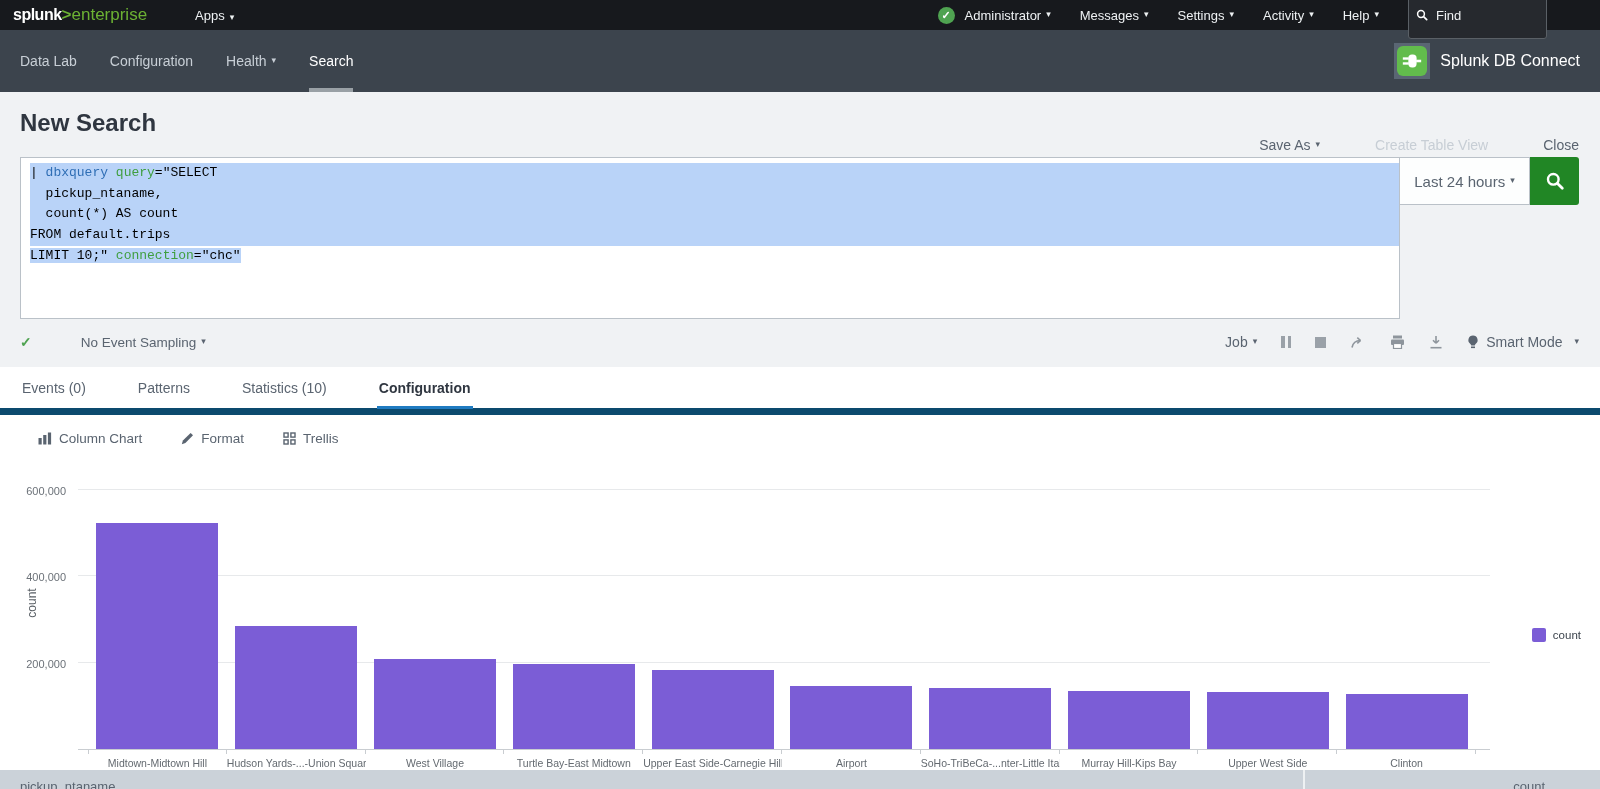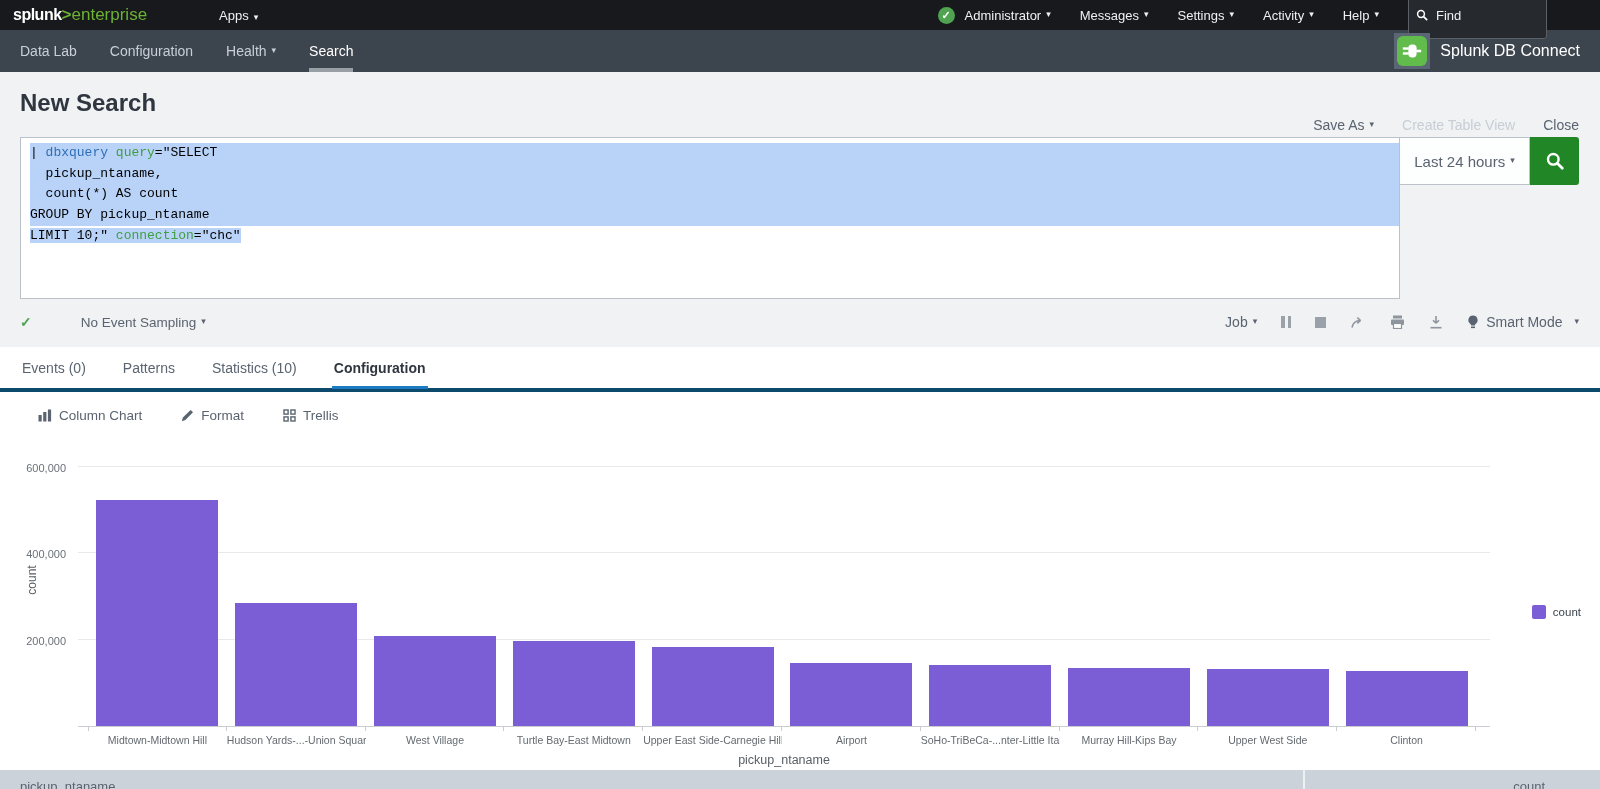--- a/index.html
+++ b/index.html
@@ -6,47 +6,47 @@
   .screen{position:relative;width:1600px;height:789px;overflow:hidden;background:#fff;
           font-family:"Liberation Sans",sans-serif;color:#3c444d;}
   .caret{font-size:9px;margin-left:5px;position:relative;top:-1px;}
 
   
   .topbar{height:30px;background:#17191d;display:flex;align-items:center;padding:0 0 0 13px;}
   .logo{display:flex;align-items:baseline;cursor:pointer;}
   .logo-brand{color:#fff;font-weight:bold;font-size:16px;letter-spacing:-.5px;}
   .logo-sep,.logo-prod{color:#6cb233;font-size:17px;}
   .logo-sep{font-weight:bold;}
-  .topnav-item{color:#eef1f3;font-size:13px;margin-left:72px;cursor:pointer;display:flex;align-items:flex-end;}
+  .topnav-item{color:#eef1f3;font-size:13px;margin-left:48px;cursor:pointer;display:flex;align-items:flex-end;}
   .top-spacer{flex:1;}
   .status-dot{width:17px;height:17px;border-radius:50%;background:#4fa351;color:#fff;font-size:11px;
               font-weight:bold;display:flex;align-items:center;justify-content:center;margin-right:10px;cursor:pointer;}
   .topmenu{color:#eef1f3;font-size:13px;margin-right:29px;cursor:pointer;display:flex;align-items:center;}
   .find-box{display:flex;align-items:center;gap:6px;width:123px;height:22px;background:#26292e;
             border:1px solid #5a6066;border-radius:3px;padding:12px 7px;margin-right:53px;}
   .find-box input{background:transparent;border:0;outline:0;color:#fff;font-size:13px;width:80px;
                   font-family:"Liberation Sans",sans-serif;}
   .find-box input::placeholder{color:#f0f2f4;opacity:1;}
 
   
-  .appbar{height:42px;background:#3c444d;display:flex;align-items:stretch;}
+  .appbar{height:62px;background:#3c444d;display:flex;align-items:stretch;}
   .appbar-items{display:flex;align-items:stretch;padding-left:20px;}
   .appbar-item{display:flex;align-items:center;color:#c8cfd6;font-size:14px;margin-right:33px;cursor:pointer;
                border-bottom:4px solid transparent;padding-top:4px;}
   .appbar-item.active{color:#fff;border-bottom-color:#99a0a5;}
   .app-identity{margin-left:auto;display:flex;align-items:center;gap:10px;padding-right:20px;}
   .dbx-outer{width:36px;height:36px;background:#5a6673;display:flex;align-items:center;justify-content:center;}
   .dbx-inner{width:30px;height:30px;background:#62bc4c;border-radius:6px;display:flex;align-items:center;justify-content:center;}
   .app-name{color:#fff;font-size:16px;}
 
   
   .search-head{background:#f0f2f4;padding-top:13px;}
   .head-row{margin:4px 21px 4px 20px;height:44px;display:flex;flex-direction:column;}
   .page-title{font-size:24px;font-weight:bold;color:#2f3640;margin:0;}
-  .head-actions{margin-left:auto;display:flex;align-items:center;gap:28px;font-size:14px;color:#5a6470;}
+  .head-actions{margin-left:auto;display:flex;align-items:center;gap:55px;font-size:14px;color:#5a6470;}
   .hlink{cursor:pointer;display:flex;align-items:center;}
   .hlink.disabled{color:#c7ced5;cursor:default;}
 
   .search-row{margin:0 21px 0 20px;display:flex;align-items:flex-start;}
   .query-box{flex:1;height:150px;background:#fff;border:1px solid #bac1c8;
              font-family:"Liberation Mono","DejaVu Sans Mono",monospace;font-size:13px;
              padding:5px 0 5px 9px;cursor:text;}
   .qline{line-height:20.7px;white-space:pre;}
   .qline.qsel{background:#b9d3f8;}
   .qsel-inline{background:#b9d3f8;}
@@ -65,21 +65,21 @@
   .sampling{font-size:13.5px;color:#5a6470;margin-left:42px;cursor:pointer;display:flex;align-items:center;}
   .job-actions{margin-left:auto;display:flex;align-items:center;gap:24px;}
   .job-link{font-size:14px;color:#5a6470;cursor:pointer;display:flex;align-items:center;}
   .icon-btn{display:flex;align-items:center;cursor:pointer;}
   .pause-bars{display:flex;gap:3px;}
   .pause-bars i{width:3.5px;height:12px;background:#9aa1a8;}
   .stop-sq{width:11px;height:11px;background:#9aa1a8;}
   .smart{display:flex;align-items:center;gap:7px;font-size:14px;color:#5a6470;cursor:pointer;}
 
   
-  .tabs{background:#fff;border-bottom:4px solid #0c4a6e;display:flex;gap:33px;padding:0 0 0 20px;align-items:center;}
+  .tabs{background:#fff;border-bottom:7px solid #0c4a6e;display:flex;gap:48px;padding:0 0 0 20px;align-items:center;}
   .tab{position:relative;font-size:14px;color:#5a6470;padding:13px 2px 12px;cursor:pointer;}
   .tab.active{color:#2f3640;font-weight:bold;}
   .tab.active::after{content:"";position:absolute;left:0;right:0;bottom:-1px;height:3px;background:#1f7bc1;}
 
   
   .viz-toolbar{display:flex;gap:39px;padding:16px 0 14px 38px;background:#fff;}
   .viz-btn{display:flex;align-items:center;gap:7px;font-size:13.5px;color:#5a6470;cursor:pointer;}
 
   
   .chart{position:relative;margin-top:6px;background:#fff;}
@@ -186,21 +186,21 @@
         <span class="hlink disabled">Create Table View</span>
         <span class="hlink">Close</span>
       </div>
     </div>
 
     <div class="search-row">
       <div class="query-box">
           <div class="qline qsel"><span class="tok-p">| </span><span class="tok-kw">dbxquery</span><span class="tok-p"> </span><span class="tok-at">query</span><span class="tok-p">="SELECT</span></div>
           <div class="qline qsel"><span class="tok-p">  pickup_ntaname,</span></div>
           <div class="qline qsel"><span class="tok-p">  count(*) AS count</span></div>
-          <div class="qline qsel"><span class="tok-p">GROUP BY pickup_ntaname</span></div>
+          <div class="qline qsel"><span class="tok-p">FROM default.trips</span></div>
           <div class="qline"><span class="qsel-inline"><span class="tok-p">LIMIT 10;" </span><span class="tok-at">connection</span><span class="tok-p">="chc"</span></span></div>
         </div>
       <div class="time-picker">
         <span>Last 24 hours</span>
         <span class="caret">▾</span>
       </div>
       <button class="search-btn">
         <svg width="20" height="20" viewBox="0 0 20 20">
           <circle cx="8.3" cy="8.3" r="5.3" fill="none" stroke="#fff" stroke-width="2.4"></circle>
           <line x1="12.5" y1="12.5" x2="17.3" y2="17.3" stroke="#fff" stroke-width="2.8" stroke-linecap="round"></line>

